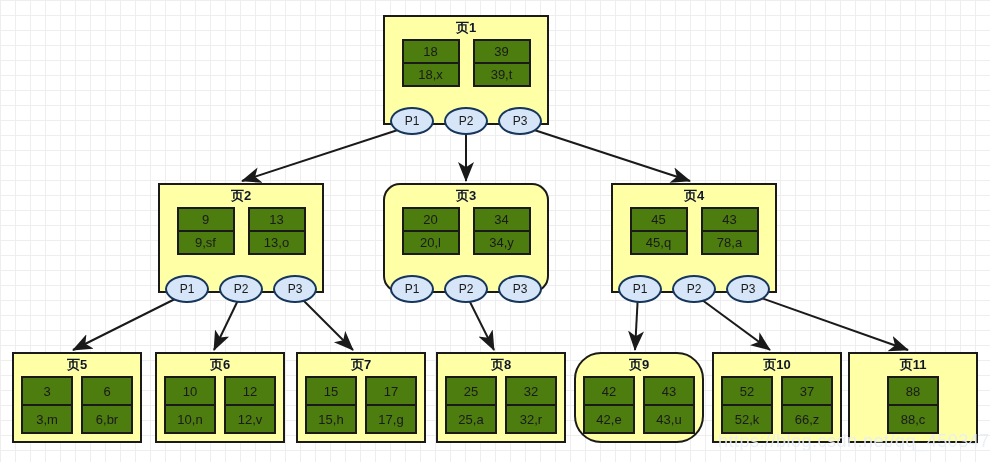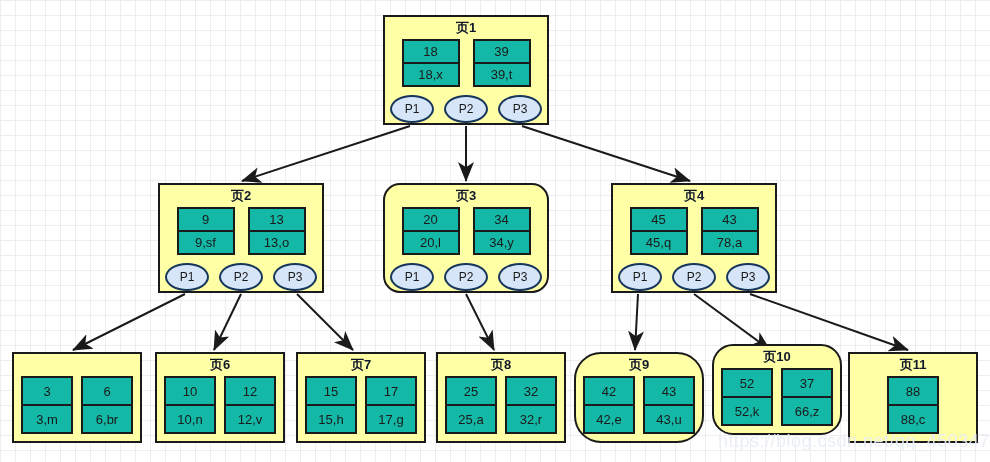--- a/index.html
+++ b/index.html
@@ -57,41 +57,42 @@
     line-height: 15px;
     letter-spacing: 0px;
   }
   .cells {
     position: absolute;
     display: flex;
     justify-content: center;
   }
   .cell {
     box-sizing: border-box;
-    background: #14b8a6;
+    background: #4d7c0f;
     border: 2px solid #1a1a1a;
     display: flex;
     flex-direction: column;
   }
   .cell .key,
   .cell .val {
     flex: 1 1 50%;
     display: flex;
     align-items: center;
     justify-content: center;
     font-size: 13px;
     color: #1a1a1a;
     line-height: 1;
   }
   .cell .key {
     border-bottom: 2px solid #1a1a1a;
   }
   .pointers {
     position: absolute;
     display: flex;
+    margin-top: 12px;
   }
   .ptr {
     box-sizing: border-box;
     background: #d6e5f7;
     border: 2px solid #16365c;
     border-radius: 50%;
     display: flex;
     align-items: center;
     justify-content: center;
     font-size: 12px;
@@ -242,20 +243,21 @@
       </div>
     </div>
     <div class="pointers">
       <div class="ptr">P1</div>
       <div class="ptr">P2</div>
       <div class="ptr">P3</div>
     </div>
   </div>
 
   <div class="node leaf" style="left: 12px; top: 352px;">
+    <div class="node-title">页5</div>
     <div class="cells">
       <div class="cell">
         <div class="key">3</div>
         <div class="val">3,m</div>
       </div>
       <div class="cell">
         <div class="key">6</div>
         <div class="val">6,br</div>
       </div>
     </div>
@@ -310,21 +312,21 @@
         <div class="key">42</div>
         <div class="val">42,e</div>
       </div>
       <div class="cell">
         <div class="key">43</div>
         <div class="val">43,u</div>
       </div>
     </div>
   </div>
 
-  <div class="node leaf" style="left: 712px; top: 344px; border-radius: 21px;">
+  <div class="node leaf" style="left: 712px; top: 352px;">
     <div class="node-title">页10</div>
     <div class="cells">
       <div class="cell">
         <div class="key">52</div>
         <div class="val">52,k</div>
       </div>
       <div class="cell">
         <div class="key">37</div>
         <div class="val">66,z</div>
       </div>

